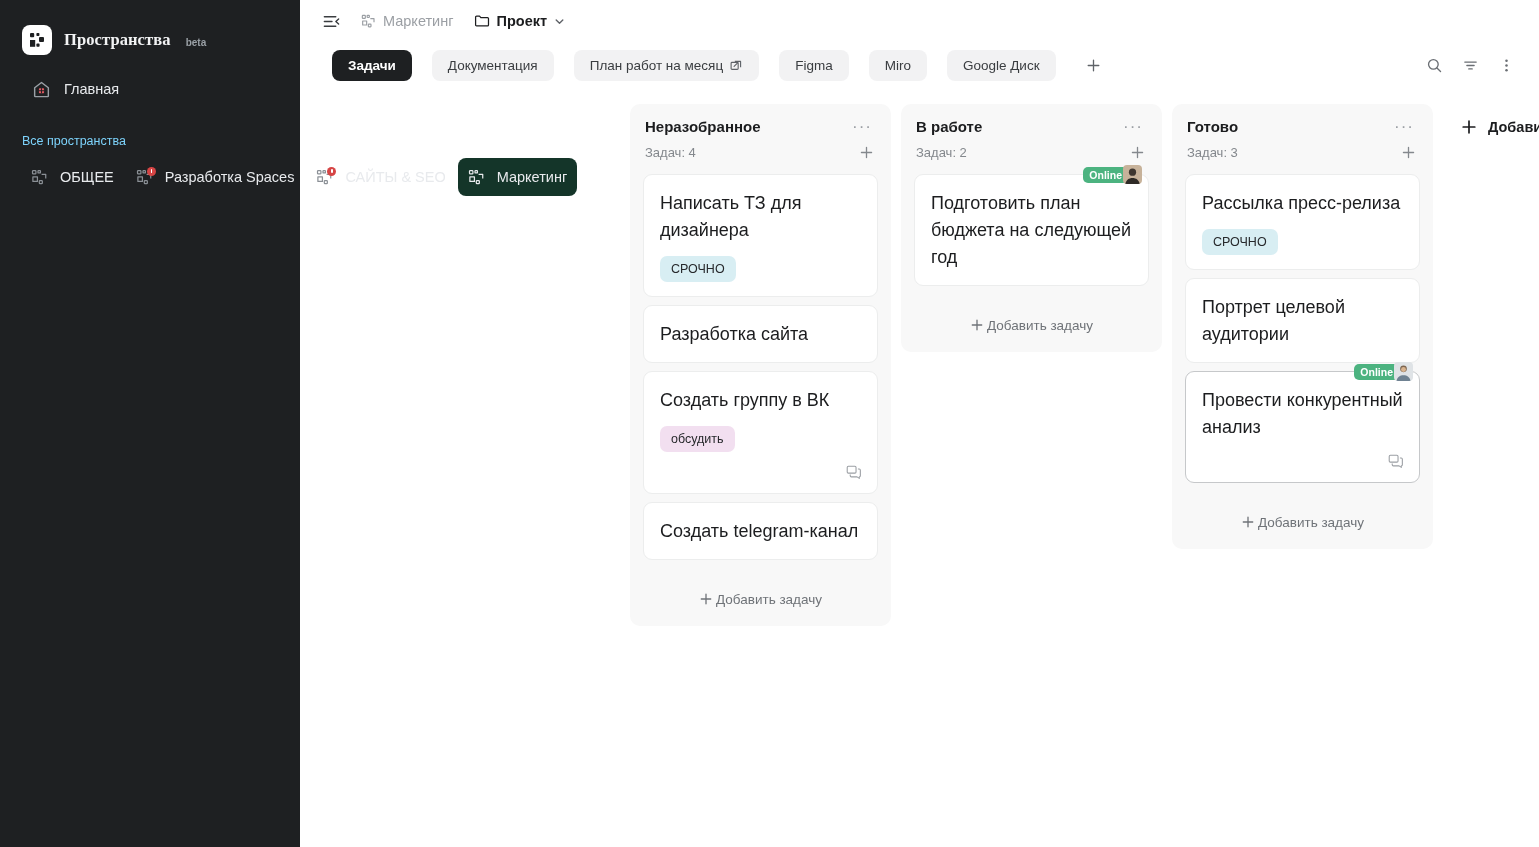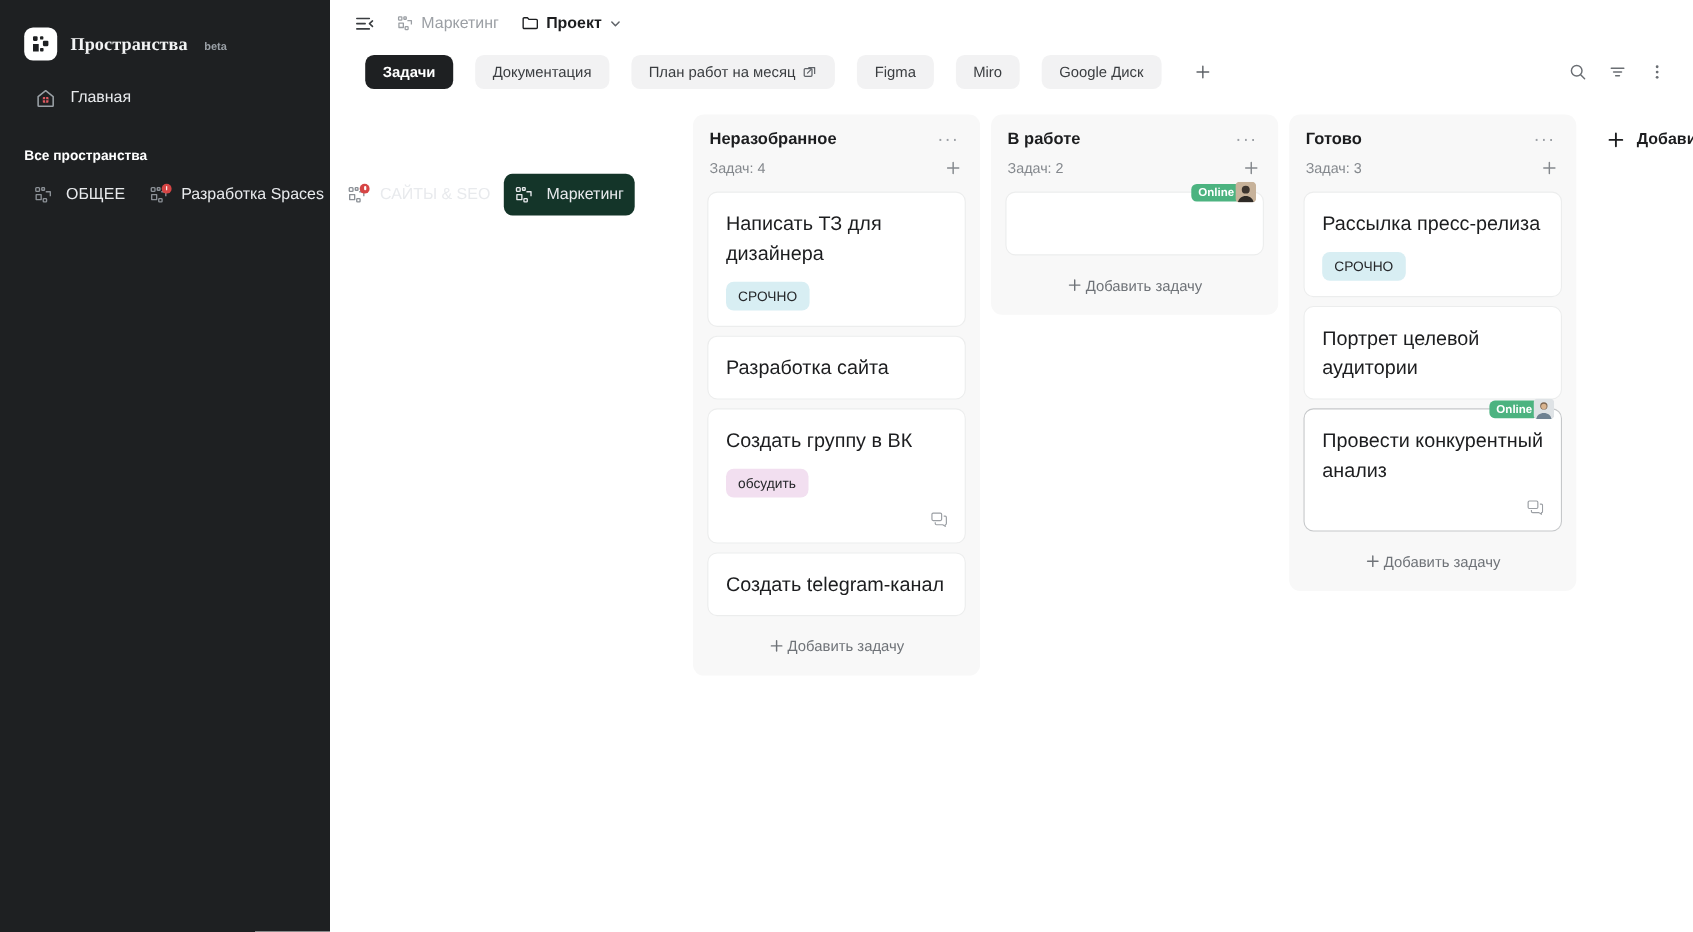--- a/index.html
+++ b/index.html
@@ -40,21 +40,21 @@
     align-self: flex-start; margin-top: 19px; margin-left: 3px;
   }
   .nav-home {
     display: flex; align-items: center; gap: 13px;
     margin: 8px 22px 0 22px;
     height: 38px; padding: 0 10px;
     border-radius: 8px; cursor: pointer;
   }
   .nav-home-label { color: #e8eaed; font-size: 14.5px; }
   .section-title {
-    color: #ffffff; font-size: 12.5px; font-weight: 700;
+    color: #7dd3fc; font-size: 12.5px; font-weight: 400;
     padding: 26px 0 10px 22px;
   }
   .space-list { padding: 0 21px; display: flex; flex-direction: row; gap: 2px; }
   .space-item {
     display: flex; align-items: center; gap: 12px;
     height: 38px; padding: 0 10px;
     border-radius: 8px; cursor: pointer;
     position: relative;
   }
   .space-item.selected { background: #143529; }
@@ -191,21 +191,21 @@
     font-size: 10.5px; font-weight: 700;
     padding: 2px 6px; border-radius: 5px;
     margin-right: -5px; position: relative; z-index: 1;
   }
   .avatar {
     width: 19px; height: 19px; border-radius: 4px;
     overflow: hidden; position: relative; z-index: 2;
   }
   .add-task {
     display: flex; align-items: center; justify-content: center; gap: 3px;
-    margin-top: 12px; height: 30px;
+    margin-top: 24px; height: 30px;
     color: #6f7378; font-size: 13.5px; cursor: pointer;
     border-radius: 7px;
   }
 
   .add-column {
     display: flex; align-items: center; gap: 11px;
     padding: 6px 12px; margin-top: 9px; margin-left: 6px;
     color: #1c1d1f; font-size: 14.5px; font-weight: 700;
     cursor: pointer; border-radius: 7px; white-space: nowrap;
   }
@@ -479,20 +479,21 @@
               <div class="assignee">
                 <span class="online-pill">Online</span>
                 <span class="avatar">
                   <svg width="19" height="19" viewBox="0 0 20 20">
                     <rect width="20" height="20" fill="#c7b29a"></rect>
                     <circle cx="10" cy="7.6" r="3.8" fill="#3e3630"></circle>
                     <path d="M2.4 20c.7-4.2 3.8-6.4 7.6-6.4s6.9 2.2 7.6 6.4z" fill="#2e2a26"></path>
                   </svg>
                 </span>
               </div>
+              <div class="card-title">Подготовить план бюджета на следующей год</div>
             </div>
 
 
           </div>
 
           <div class="add-task">
             <span>
               <svg width="14" height="14" viewBox="0 0 16 16">
                 <path d="M8 2.6v10.8M2.6 8h10.8" stroke="#6f7378" stroke-width="1.5" stroke-linecap="round"></path>
               </svg>

